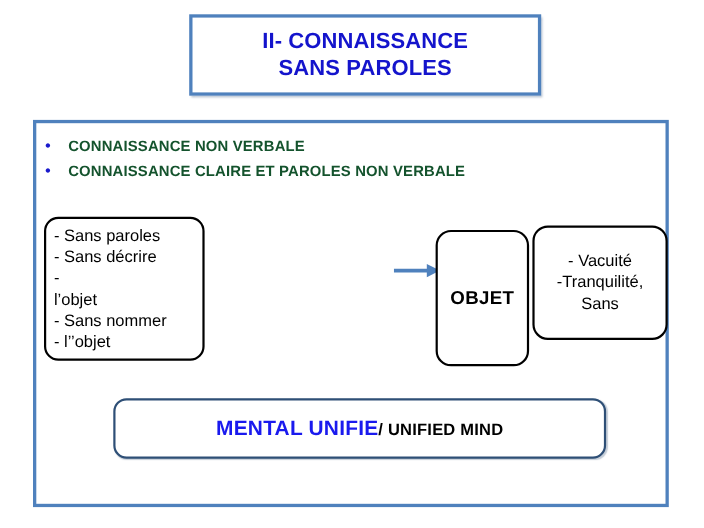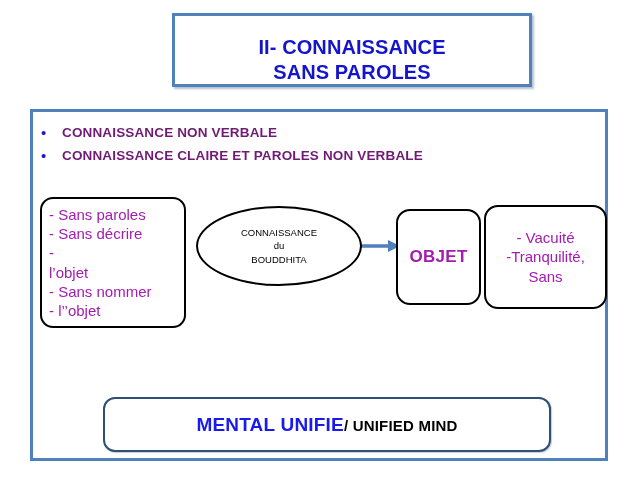--- a/index.html
+++ b/index.html
@@ -14,28 +14,28 @@
     background: #ffffff;
     font-family: "Liberation Sans", sans-serif;
     overflow: hidden;
   }
 
   
   #title-box {
     position: absolute;
     left: 172px;
     top: 13px;
-    width: 360px;
+    width: 320px;
     height: 74px;
     box-sizing: border-box;
     border: 3px solid #4f81bd;
     background: #ffffff;
     box-shadow: 2px 2px 2px rgba(120,140,165,0.55);
     display: flex;
-    align-items: flex-end;
+    align-items: center;
     justify-content: center;
   }
   #title-text {
     color: #1414cc;
     font-weight: bold;
     font-size: 20px;
     line-height: 1.22;
     text-align: center;
     letter-spacing: 0.1px;
     white-space: pre-line;
@@ -69,39 +69,39 @@
     color: #1a1acc;
     font-size: 15px;
     line-height: 17px;
     width: 26px;
     flex: 0 0 26px;
     text-align: left;
     padding-left: 5px;
     box-sizing: border-box;
   }
   .bullet-label {
-    color: #701a75;
+    color: #14532d;
     font-weight: bold;
     font-size: 13.5px;
     line-height: 18px;
     letter-spacing: 0.15px;
   }
 
   
   .rshape {
     position: absolute;
     box-sizing: border-box;
     border: 2.5px solid #000000;
     background: #ffffff;
     border-radius: 14px;
     display: flex;
     align-items: center;
     justify-content: center;
     text-align: center;
-    color: #a21caf;
+    color: #000000;
   }
 
   #left-box {
     left: 40px;
     top: 197px;
     width: 146px;
     height: 131px;
     border-radius: 13px;
     z-index: 3;
   }
@@ -145,21 +145,21 @@
     top: 239px;
     width: 42px;
     height: 14px;
     z-index: 1;
   }
 
   #objet-box {
     left: 396px;
     top: 209px;
     width: 85px;
-    height: 96px;
+    height: 124px;
     z-index: 3;
   }
   #objet-text {
     font-size: 17px;
     font-weight: bold;
     letter-spacing: 0.3px;
   }
 
   #right-box {
     left: 484px;
@@ -183,21 +183,20 @@
     width: 448px;
     height: 55px;
     box-sizing: border-box;
     border: 2px solid #2e4f76;
     border-radius: 12px;
     background: #ffffff;
     display: flex;
     align-items: center;
     justify-content: center;
     box-shadow: 1px 1px 1px rgba(140,155,175,0.5);
-    margin-top: 35px;
   }
   #bottom-line {
     white-space: nowrap;
   }
   .mental-fr {
     color: #1a1aee;
     font-weight: bold;
     font-size: 19px;
     letter-spacing: 0.2px;
   }
@@ -233,25 +232,20 @@
 
   <div class="rshape" id="left-box">
     <div id="left-box-text">- Sans paroles
 -  Sans décrire
            -
 l’objet
  - Sans nommer
 -          l’’objet</div>
   </div>
 
-  <div id="ellipse">
-    <div id="ellipse-text">CONNAISSANCE
-du
-BOUDDHITA</div>
-  </div>
 
   <svg id="arrow" viewBox="0 0 42 14" xmlns="http://www.w3.org/2000/svg">
     <line x1="0" y1="7" x2="31" y2="7" stroke="#4f81bd" stroke-width="3.5"></line>
     <polygon points="30,1 42,7 30,13" fill="#4f81bd"></polygon>
   </svg>
 
   <div class="rshape" id="objet-box">
     <div id="objet-text">OBJET</div>
   </div>
 

